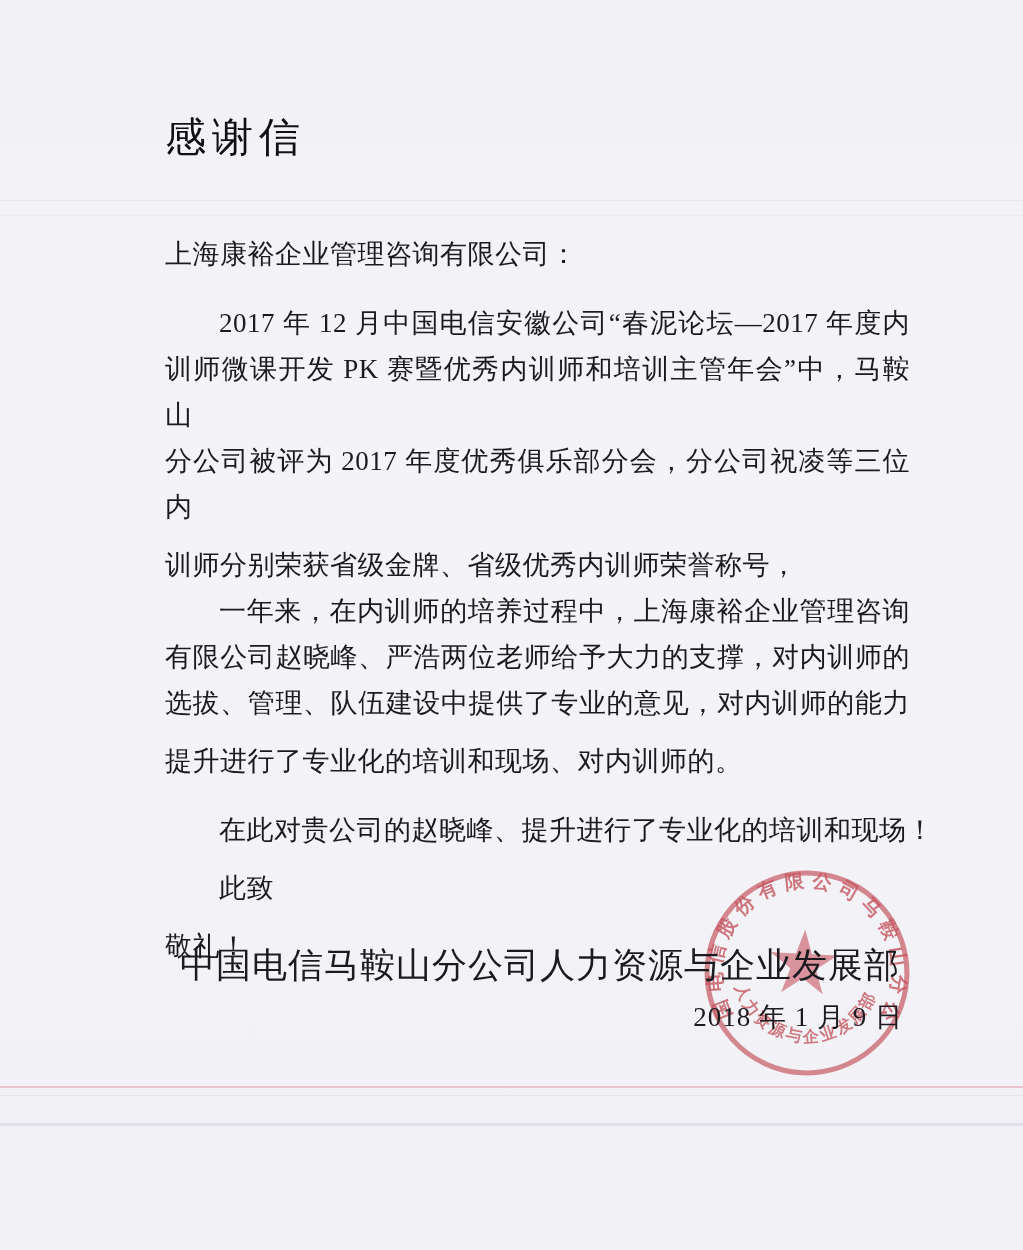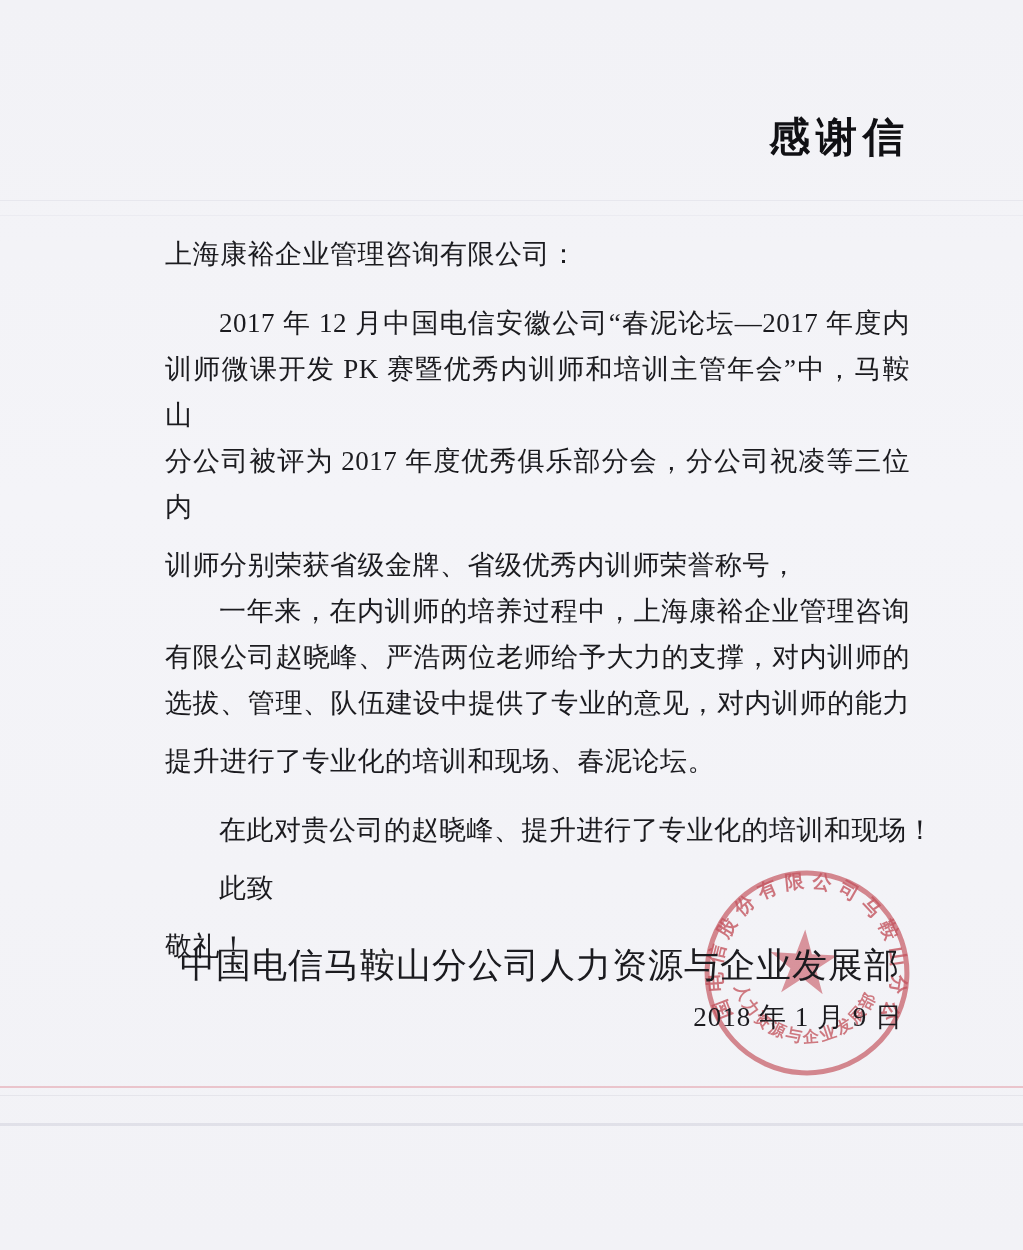--- a/index.html
+++ b/index.html
@@ -6,21 +6,21 @@
   .page{
     position:relative;
     width:1023px;height:1250px;
     background:linear-gradient(180deg,#f2f2f6 0%,#f4f4f8 40%,#f2f2f6 100%);
     overflow:hidden;
     font-family:"Liberation Serif","DejaVu Serif",serif;
     color:#1b1b1f;
   }
   .title{
     position:absolute;top:110px;left:165px;width:745px;
-    text-align:right;font-size:41px;font-weight:700;
+    text-align:left;font-size:41px;font-weight:400;
     letter-spacing:6px;color:#101014;
   }
   .body-block{
     position:absolute;top:219px;left:165px;width:745px;
     font-size:27px;line-height:46px;letter-spacing:0.5px;
   }
   .line{white-space:nowrap;margin-top:12px;}
   .indent{text-indent:54px;}
   .just{
     white-space:normal;
@@ -57,21 +57,21 @@
 
   <div class="body-block">
     <div class="line">上海康裕企业管理咨询有限公司：</div>
     <div class="just indent mt-s">2017 年 12 月中国电信安徽公司“春泥论坛—2017 年度内</div>
     <div class="just">训师微课开发 PK 赛暨优秀内训师和培训主管年会”中，马鞍山</div>
     <div class="just">分公司被评为 2017 年度优秀俱乐部分会，分公司祝凌等三位内</div>
     <div class="line">训师分别荣获省级金牌、省级优秀内训师荣誉称号，</div>
     <div class="just indent mt-m">一年来，在内训师的培养过程中，上海康裕企业管理咨询</div>
     <div class="just">有限公司赵晓峰、严浩两位老师给予大力的支撑，对内训师的</div>
     <div class="just">选拔、管理、队伍建设中提供了专业的意见，对内训师的能力</div>
-    <div class="line">提升进行了专业化的培训和现场、春泥论坛。</div>
+    <div class="line">提升进行了专业化的培训和现场、对内训师的。</div>
     <div class="line indent mt-s">在此对贵公司的赵晓峰、提升进行了专业化的培训和现场！</div>
     <div class="line indent">此致</div>
     <div class="line">敬礼！</div>
   </div>
 
   <div class="signature">中国电信马鞍山分公司人力资源与企业发展部</div>
   <div class="date">2018 年 1 月 9 日</div>
 
   <svg class="seal" viewBox="0 0 220 220" aria-hidden="true">
     <defs>

